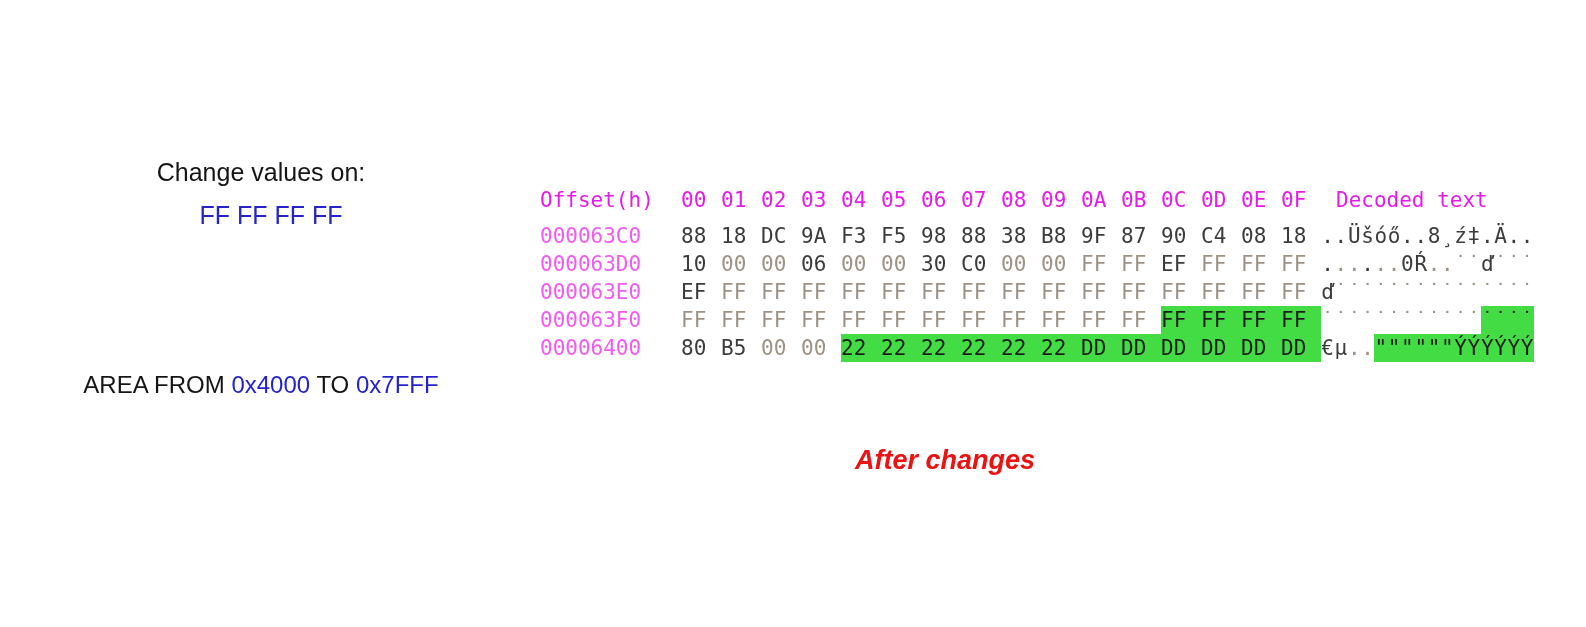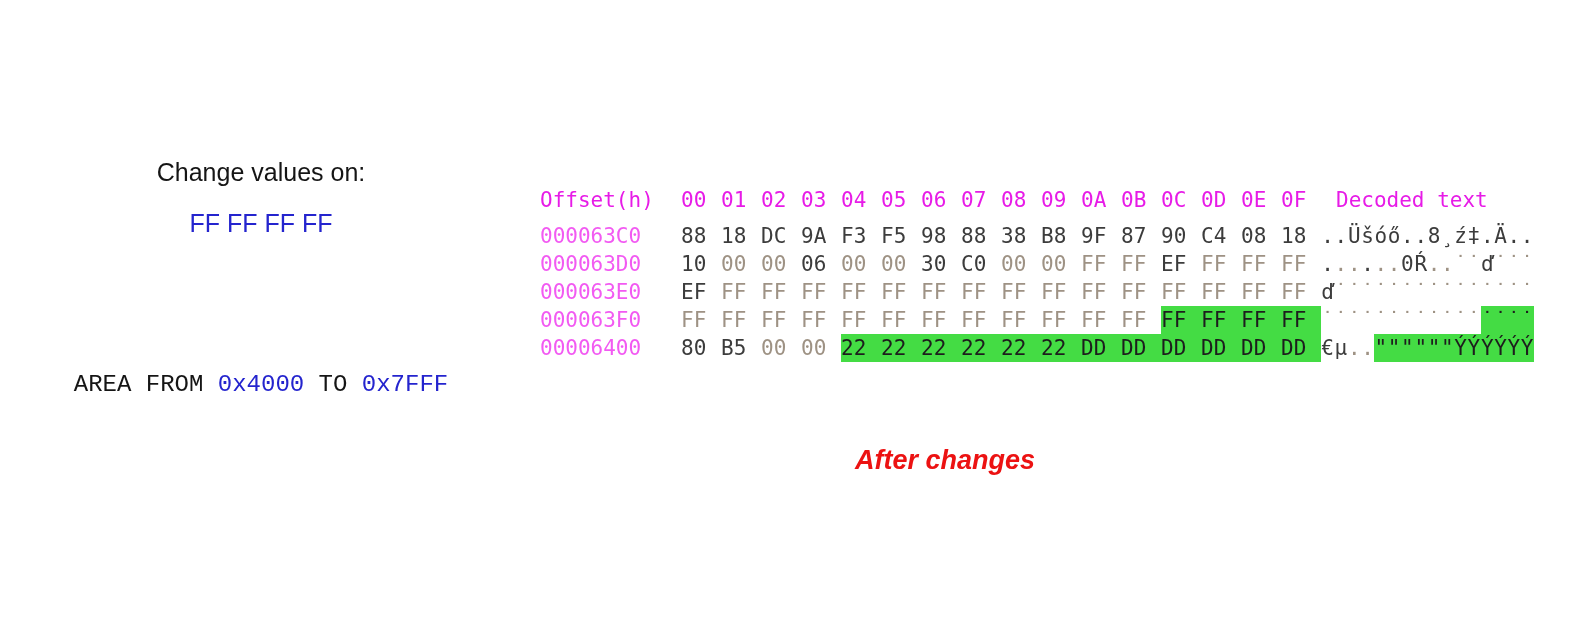--- a/index.html
+++ b/index.html
@@ -4,24 +4,24 @@
 <style>
   * { margin:0; padding:0; box-sizing:border-box; }
   html,body { width:1586px; height:627px; background:#ffffff; overflow:hidden; }
   body { position:relative; font-family:"Liberation Sans", sans-serif; }
 
   .canvas { position:absolute; inset:0; background:#ffffff;padding-left:16px; }
 
   
   .a-line { position:absolute; left:0; width:522px; text-align:center; color:#151515; white-space:nowrap; }
   .l1 { top:158px; font-size:25px; }
-  .l2 { top:209px; font-size:25px; }
+  .l2 { top:201px; font-size:25px;margin-left:10px; }
   .l3 { top:243px; font-size:25px; }
   .l4 { top:330px; font-size:23px; letter-spacing:-0.2px; }
-  .l5 { top:371px; font-size:24px;font-family:Liberation Mono, monospace; }
+  .l5 { top:371px; font-size:24px; }
   .blue { color:var(--blue); }
 
   
   .hexview { position:absolute; left:540px; top:186px;
              font-family:"DejaVu Sans Mono", monospace; font-size:21px;
              line-height:28px; white-space:nowrap; }
   .hex-header { margin-bottom:8px; }
   .offcol { display:inline-block; width:141px; color:var(--magoff); }
   .hex-header .offcol { color:var(--maghdr); }
   .bytes { display:inline-block; width:640px; }

